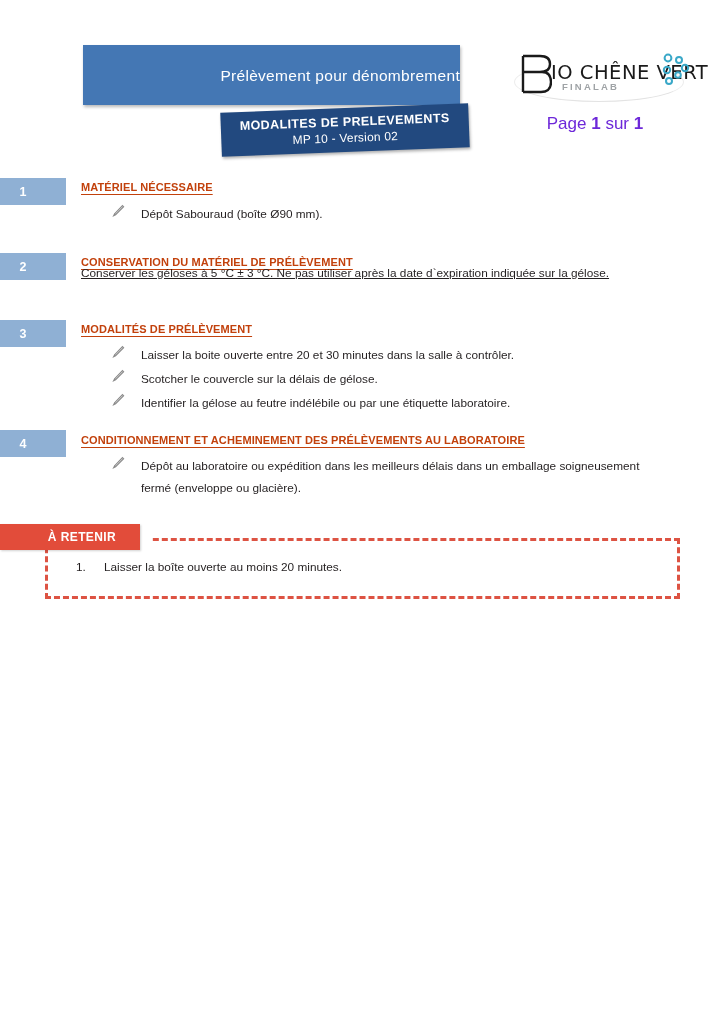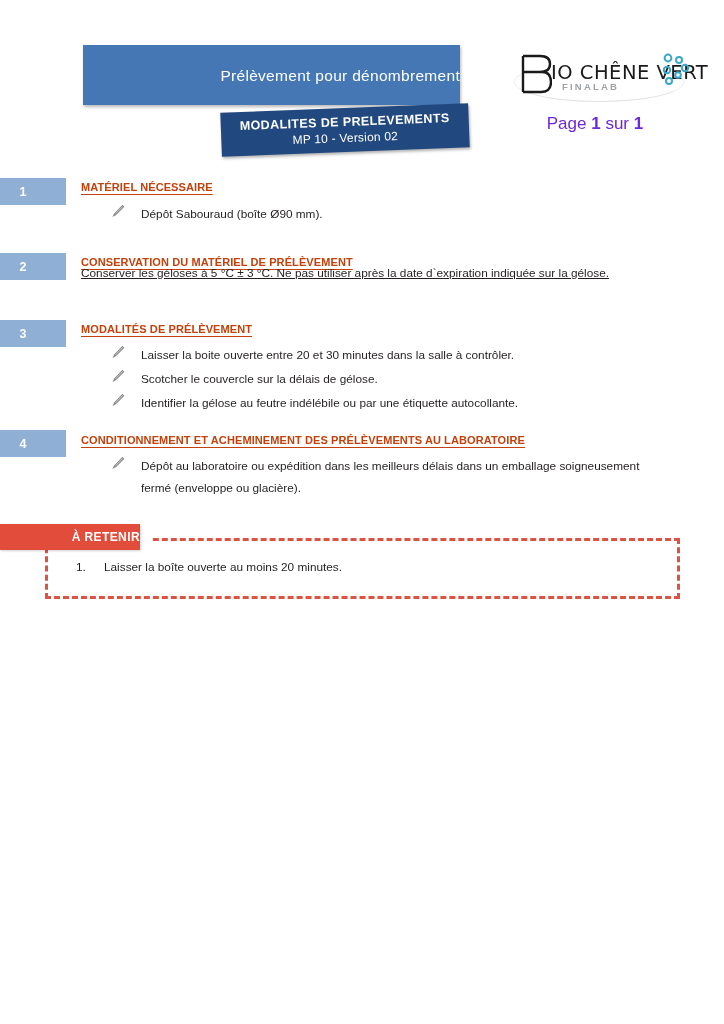--- a/index.html
+++ b/index.html
@@ -133,21 +133,21 @@
     left: 45px; top: 18px;
     width: 635px; height: 61px;
     border: 3px dashed #dd5343;
     box-sizing: border-box;
   }
   .retenir-tab {
     position: absolute;
     left: 0; top: 4px;
     width: 140px; height: 26px;
     background: #e24c3a;
-    display: flex; align-items: center; justify-content: flex-end;
+    display: flex; align-items: center; justify-content: center;
     padding-left: 24px;
     box-sizing: border-box;
     box-shadow: 1px 1px 2px rgba(0,0,0,.18);
   }
   .retenir-tab span {
     color: #ffffff; font-size: 12px; font-weight: bold; letter-spacing: .4px;
   }
   .retenir-cover {
     position: absolute; left: 0; top: 0; width: 45px; height: 95px; background: #ffffff;
   }
@@ -231,21 +231,21 @@
     <path d="M11.5 1.6 L12.6 2.7 L4.6 10.7 L2.6 11.7 L3.6 9.7 Z" fill="none" stroke="#8a8a8a" stroke-width="1.1"></path>
     <path d="M3.6 9.7 L4.6 10.7" stroke="#8a8a8a" stroke-width="1.1"></path>
   </svg>
   <span class="bullet-text">Scotcher le couvercle sur la délais de gélose.</span>
 </div>
 <div class="bullet-row" style="left:111px; top:392px; width:560px;">
   <svg class="bullet-glyph" viewBox="0 0 14 14">
     <path d="M11.5 1.6 L12.6 2.7 L4.6 10.7 L2.6 11.7 L3.6 9.7 Z" fill="none" stroke="#8a8a8a" stroke-width="1.1"></path>
     <path d="M3.6 9.7 L4.6 10.7" stroke="#8a8a8a" stroke-width="1.1"></path>
   </svg>
-  <span class="bullet-text">Identifier la gélose au feutre indélébile ou par une étiquette autocollante.</span>
+  <span class="bullet-text">Identifier la gélose au feutre indélébile ou par une étiquette laboratoire.</span>
 </div>
 
 <div class="section-num" style="top:430px">4</div>
 <div class="section-head" style="top:434px">CONDITIONNEMENT ET ACHEMINEMENT DES PRÉLÈVEMENTS AU LABORATOIRE</div>
 <div class="bullet-row" style="left:111px; top:455px; width:550px;">
   <svg class="bullet-glyph" viewBox="0 0 14 14">
     <path d="M11.5 1.6 L12.6 2.7 L4.6 10.7 L2.6 11.7 L3.6 9.7 Z" fill="none" stroke="#8a8a8a" stroke-width="1.1"></path>
     <path d="M3.6 9.7 L4.6 10.7" stroke="#8a8a8a" stroke-width="1.1"></path>
   </svg>
   <span class="bullet-text">Dépôt au laboratoire ou expédition dans les meilleurs délais dans un emballage soigneusement fermé (enveloppe ou glacière).</span>

